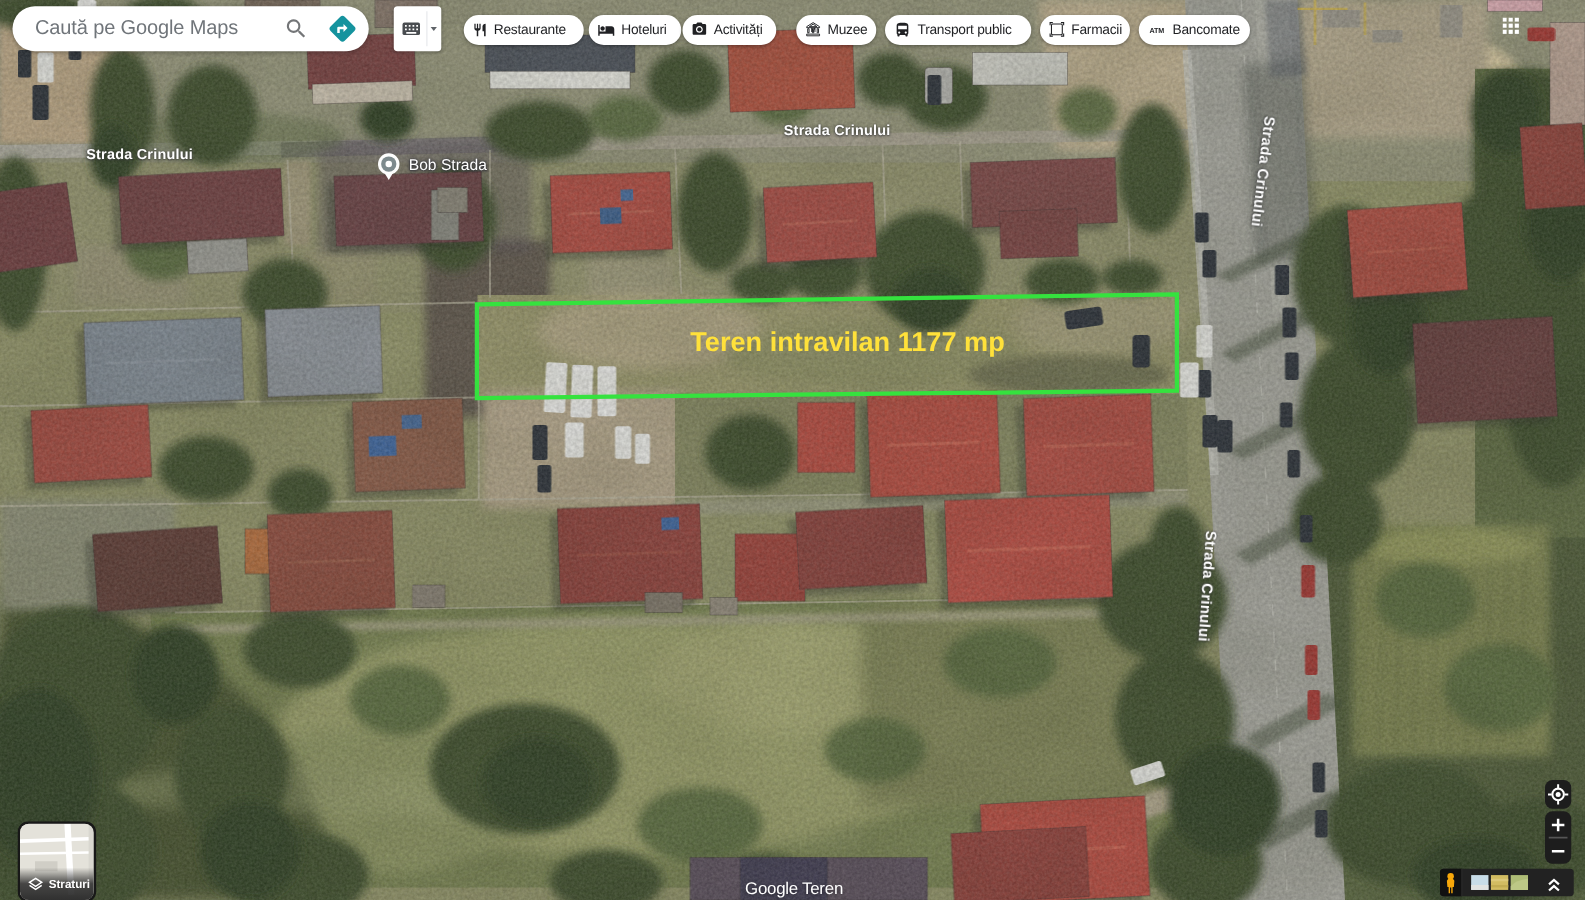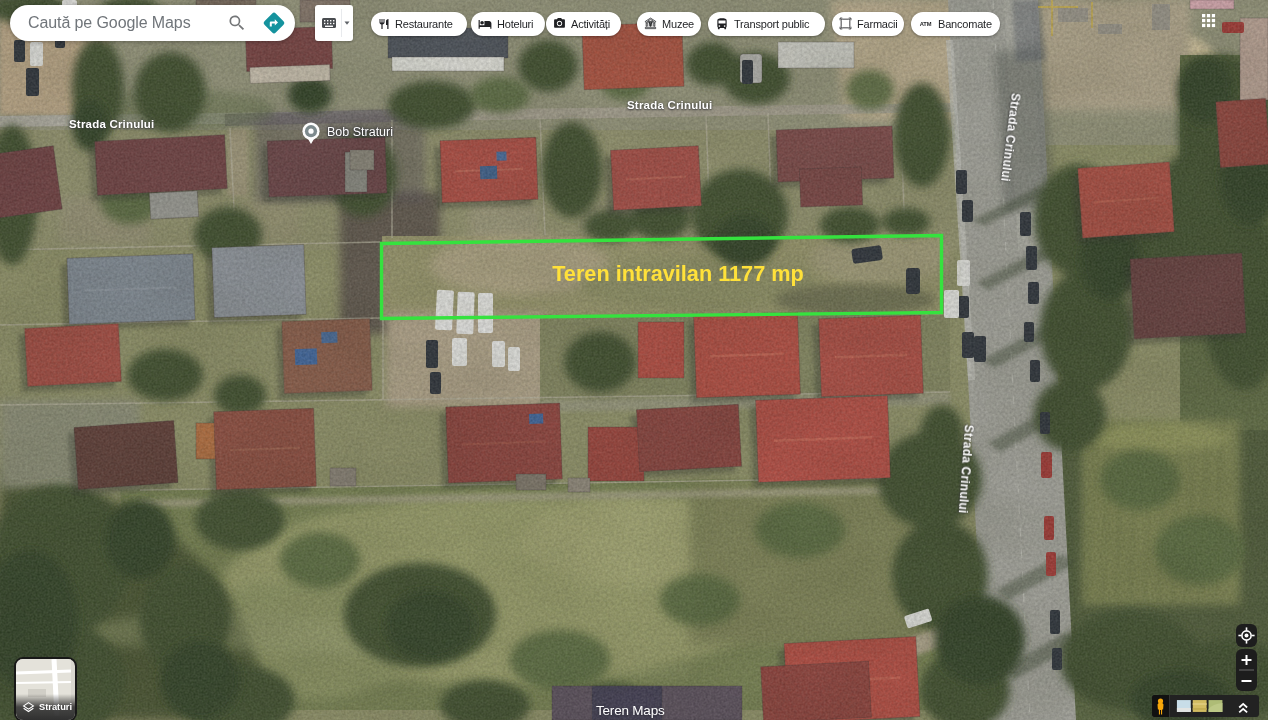--- a/index.html
+++ b/index.html
@@ -527,27 +527,27 @@
     <rect x="12" y="30" width="18" height="8" fill="#d0cec6"></rect>
   </svg>
   <div id="layersbot">
     <svg width="13" height="13" viewBox="0 0 24 24" style="margin:0 4px 0 6px">
       <path d="M12 3 L21 9 12 15 3 9z" fill="none" stroke="#fff" stroke-width="2.2"></path>
       <path d="M3 13.5 L12 19.5 21 13.5" fill="none" stroke="#fff" stroke-width="2.2"></path>
     </svg>
     <span>Straturi</span>
   </div>
 </div>
-<div class="ui" id="wm">Teren Maps</div>
+<div class="ui" id="wm">Google Teren</div>
 <div class="ui slabel" style="left:69px;top:118px;">Strada Crinului</div>
 <div class="ui slabel" style="left:627px;top:99px;">Strada Crinului</div>
 <div class="ui slabel" style="left:1007px;top:92px;font-size:12px;transform-origin:0 0;transform:rotate(97deg) translate(0,-16px);">Strada Crinului</div>
 <div class="ui slabel" style="left:960px;top:424px;font-size:12px;transform-origin:0 0;transform:rotate(94deg) translate(0,-16px);">Strada Crinului</div>
 <div class="ui" id="bobsvc">
   <svg width="20" height="23" viewBox="0 0 20 23">
     <path d="M10 22 L5.5 14.5 L14.5 14.5 Z" fill="#fdfdfd"></path>
     <circle cx="10" cy="9.2" r="8.6" fill="#fdfdfd"></circle>
     <circle cx="10" cy="9.2" r="6.1" fill="#7d8a8d"></circle>
     <circle cx="10" cy="9.2" r="2.6" fill="#fdfdfd"></circle>
   </svg>
-  <span class="txt">Bob Straturi</span>
+  <span class="txt">Bob Strada</span>
 </div>
 </div>
 
 </body></html>

